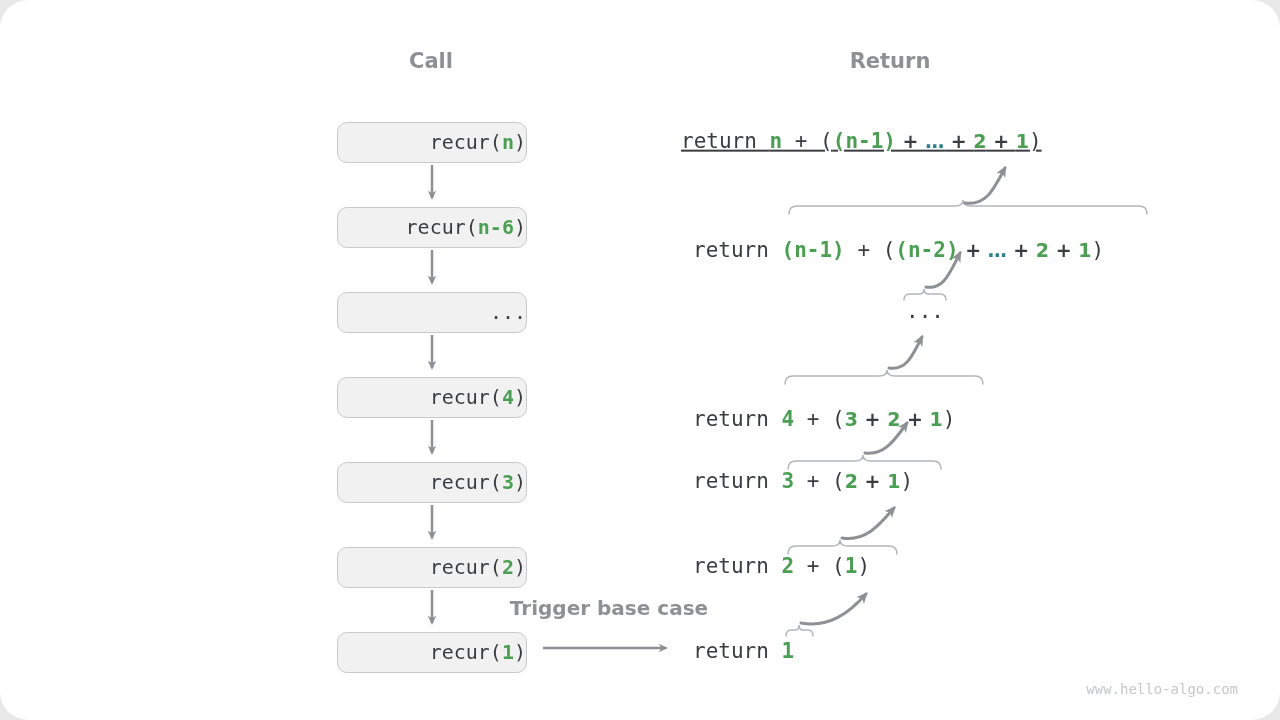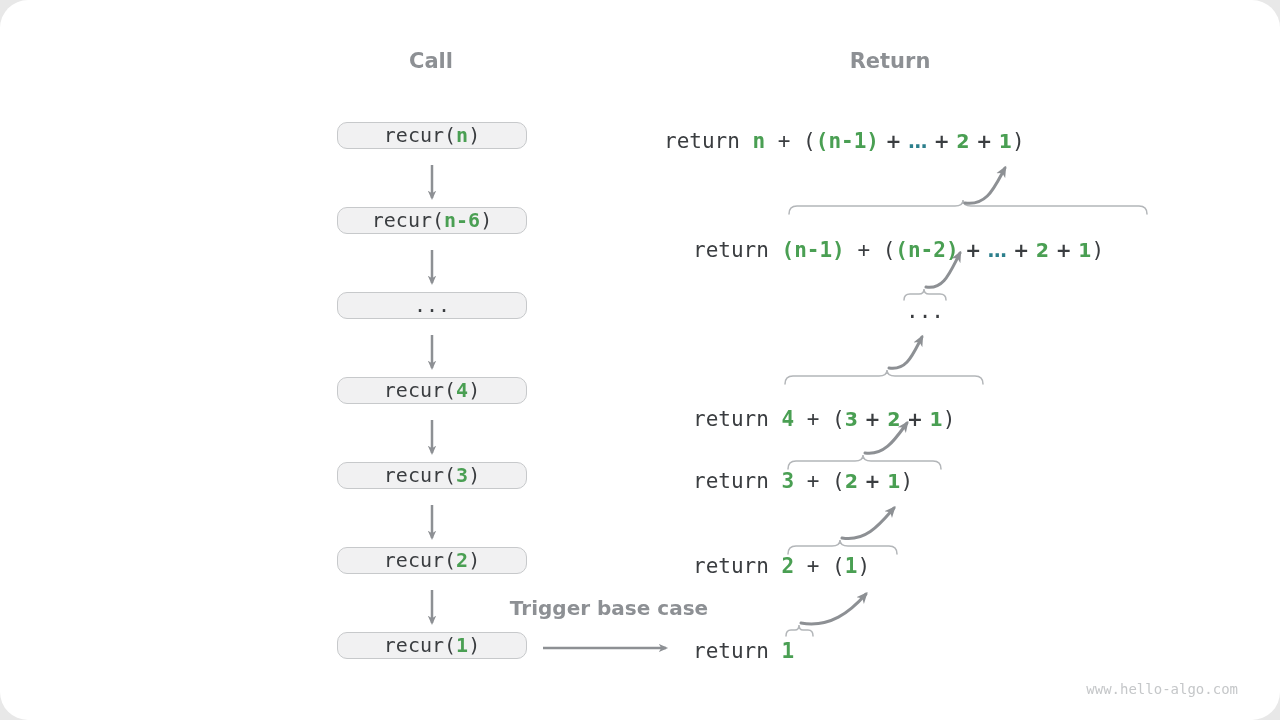--- a/index.html
+++ b/index.html
@@ -13,24 +13,24 @@
     position:relative; width:1280px; height:720px; background:var(--bg);
     overflow:hidden; font-family:"DejaVu Sans Mono", monospace;border-radius:28px;
   }
   .overlay{position:absolute; left:0; top:0; width:1280px; height:720px;}
   .col-header{
     position:absolute; top:49px; transform:translateX(-50%);
     font-family:"DejaVu Sans", "Liberation Sans", sans-serif;
     font-weight:700; font-size:21px; color:var(--gray); white-space:pre;
   }
   .call-box{
-    position:absolute; left:337px; width:190px; height:27px;
+    position:absolute; left:337px; width:190px; height:41px;
     background:var(--boxfill); border:1.5px solid var(--boxline);
     border-radius:10px; box-sizing:border-box;
-    display:flex; align-items:center; justify-content:center;
+    display:flex; align-items:center; justify-content:flex-end;
     font-size:20px; color:var(--dark); white-space:pre;
   }
   .rline{
     position:absolute; transform:translateY(-54%);
     font-size:21px; color:var(--dark); white-space:pre; line-height:1;
   }
   .seg-m{color:var(--dark);}
   .seg-mg{color:var(--green); font-weight:700;}
   .seg-b,.seg-bg,.seg-bt{
     font-family:"DejaVu Sans","Liberation Sans",sans-serif;
@@ -99,21 +99,21 @@
   <div id="call-column">
       <div class="call-box" style="top: 121.5px;"><span class="seg-m">recur(</span><span class="seg-mg">n</span><span class="seg-m">)</span></div>
       <div class="call-box" style="top: 206.5px;"><span class="seg-m">recur(</span><span class="seg-mg">n-6</span><span class="seg-m">)</span></div>
       <div class="call-box" style="top: 291.5px;"><span class="seg-m">...</span></div>
       <div class="call-box" style="top: 376.5px;"><span class="seg-m">recur(</span><span class="seg-mg">4</span><span class="seg-m">)</span></div>
       <div class="call-box" style="top: 461.5px;"><span class="seg-m">recur(</span><span class="seg-mg">3</span><span class="seg-m">)</span></div>
       <div class="call-box" style="top: 546.5px;"><span class="seg-m">recur(</span><span class="seg-mg">2</span><span class="seg-m">)</span></div>
       <div class="call-box" style="top: 631.5px;"><span class="seg-m">recur(</span><span class="seg-mg">1</span><span class="seg-m">)</span></div>
     </div>
   <div id="return-column">
-      <div class="rline" style="top: 142px; left: 664px;"><span class="seg-m">return </span><span class="seg-mg">n</span><span class="seg-m"> + (</span><span class="seg-mg">(n-1)</span><span class="seg-b"> + </span><span class="seg-bt">…</span><span class="seg-b"> + </span><span class="seg-bg">2</span><span class="seg-b"> + </span><span class="seg-bg">1</span><span class="seg-m">)</span></div>
+      <div class="rline" style="top: 142px; left: 681px; text-decoration: underline;"><span class="seg-m">return </span><span class="seg-mg">n</span><span class="seg-m"> + (</span><span class="seg-mg">(n-1)</span><span class="seg-b"> + </span><span class="seg-bt">…</span><span class="seg-b"> + </span><span class="seg-bg">2</span><span class="seg-b"> + </span><span class="seg-bg">1</span><span class="seg-m">)</span></div>
       <div class="rline" style="top: 227px; left: 693px; margin-top: 24px;"><span class="seg-m">return </span><span class="seg-mg">(n-1)</span><span class="seg-m"> + (</span><span class="seg-mg">(n-2)</span><span class="seg-b"> + </span><span class="seg-bt">…</span><span class="seg-b"> + </span><span class="seg-bg">2</span><span class="seg-b"> + </span><span class="seg-bg">1</span><span class="seg-m">)</span></div>
       <div class="rline" style="top: 312px; left: 925px; transform: translate(-50%, -54%);"><span class="seg-m">...</span></div>
       <div class="rline" style="top: 383px; left: 693px; margin-top: 37px;"><span class="seg-m">return </span><span class="seg-mg">4</span><span class="seg-m"> + (</span><span class="seg-bg">3</span><span class="seg-b"> + </span><span class="seg-bg">2</span><span class="seg-b"> + </span><span class="seg-bg">1</span><span class="seg-m">)</span></div>
       <div class="rline" style="top: 482px; left: 693px;"><span class="seg-m">return </span><span class="seg-mg">3</span><span class="seg-m"> + (</span><span class="seg-bg">2</span><span class="seg-b"> + </span><span class="seg-bg">1</span><span class="seg-m">)</span></div>
       <div class="rline" style="top: 567px; left: 693px;"><span class="seg-m">return </span><span class="seg-mg">2</span><span class="seg-m"> + (</span><span class="seg-mg">1</span><span class="seg-m">)</span></div>
       <div class="rline" style="top: 652px; left: 693px;"><span class="seg-m">return </span><span class="seg-mg">1</span></div>
     </div>
 
   <div class="trigger-label">Trigger base case</div>
 

